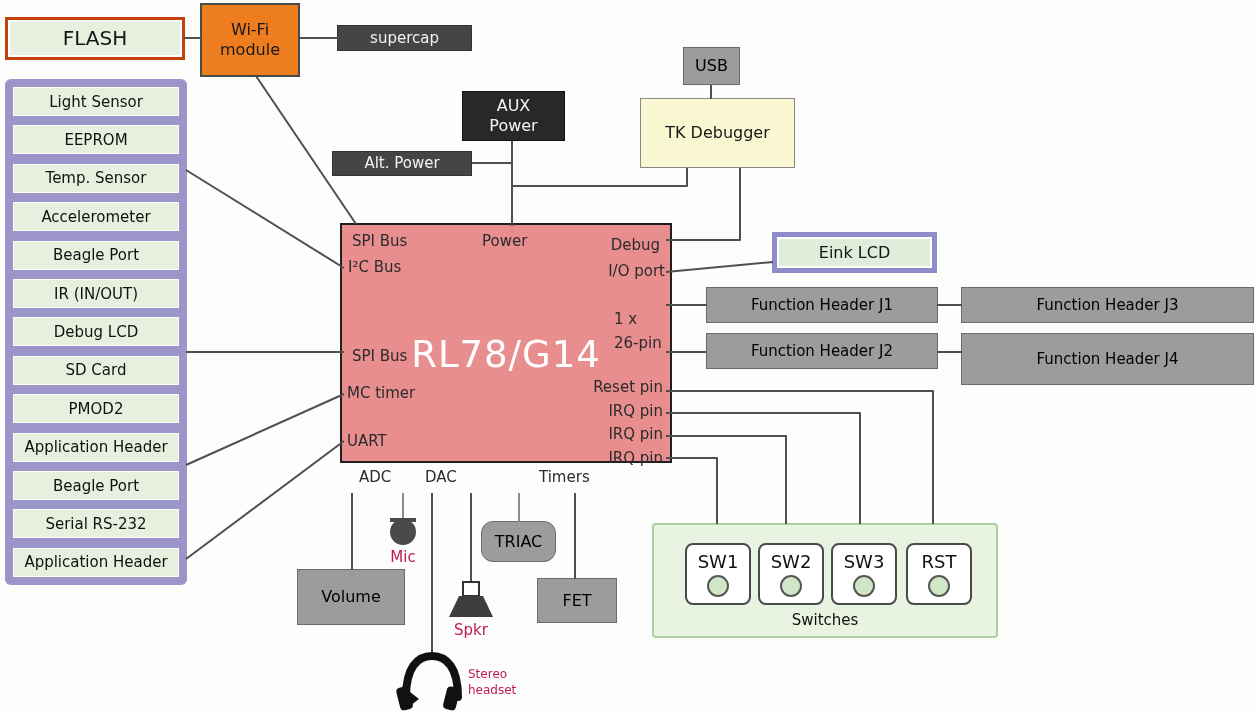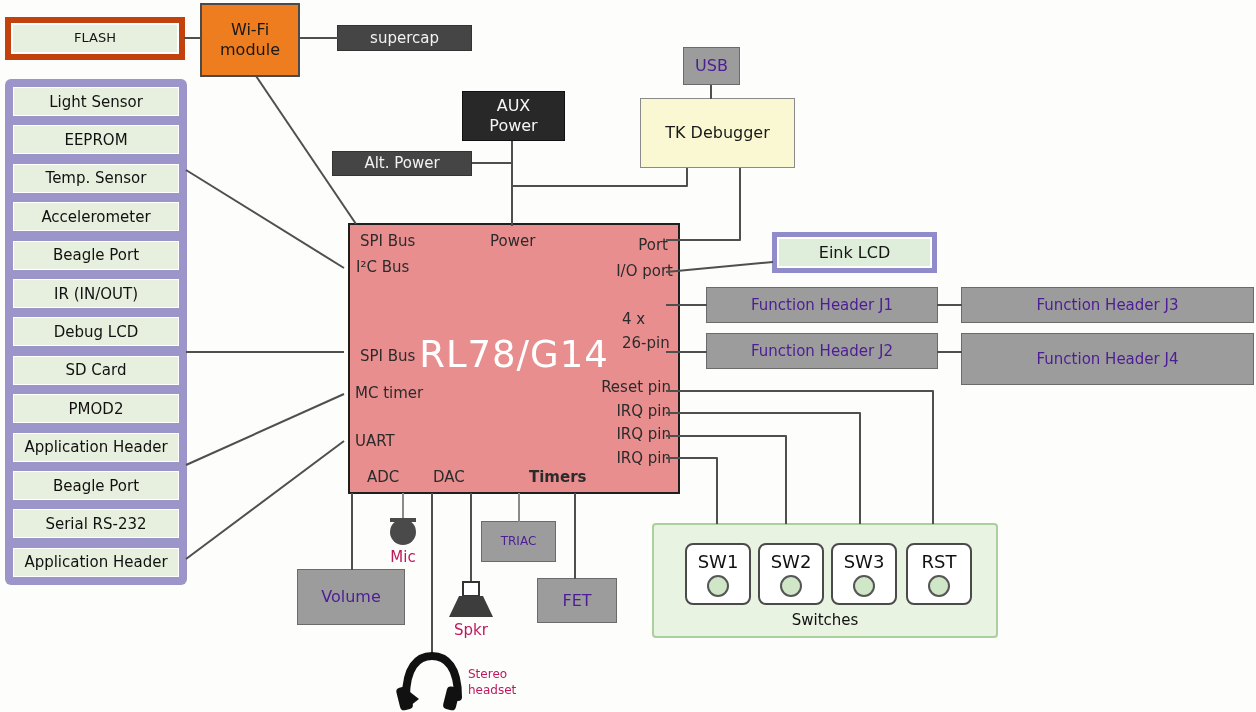--- a/index.html
+++ b/index.html
@@ -9,53 +9,53 @@
     font-family:"DejaVu Sans","Liberation Sans",sans-serif;
     color:#1a1a1a;
   }
   .box {
     position:absolute; box-sizing:border-box;
     display:flex; align-items:center; justify-content:center;
     text-align:center; font-size:15px; line-height:1.25;
   }
   .framed {
     background:#e7f0de;
-    border:6px solid #c2410c;
+    border:3px solid #c2410c;
     box-shadow: inset 0 0 0 2px #ffffff;
-    color:#151515; font-size:13px;
+    color:#151515; font-size:20px;
   }
   .framed-thin {
     background:#dfeeda;
     border:5px solid #8f8cc9;
     box-shadow: inset 0 0 0 2px #ffffff;
     color:#151515; font-size:16px;
   }
-  .gray  { background:#9c9c9c; border:1px solid #6b6b6b; color:#4c1d95; }
+  .gray  { background:#9c9c9c; border:1px solid #6b6b6b; color:#000000; }
   .dark  { background:#454545; border:1px solid #333333; color:#f2f2f2; }
   .black { background:#282828; border:1px solid #111111; color:#f5f5f5; font-size:16px; }
   .orange{ background:#ee7d20; border:2px solid #4a4a4a; color:#181818; font-size:16px; }
   .yellow{ background:#faf8d2; border:1px solid #8a8a8a; color:#181818; font-size:16px; }
 
   .plist {
     position:absolute; box-sizing:border-box;
     left:5px; top:79px; width:182px; height:506px;
     background:#9b95c9; padding:8px;
     display:flex; flex-direction:column; justify-content:space-between;border-radius:6px;
   }
   .prow {
     height:29px; background:#e7f0de;
     box-shadow: inset 0 0 0 1px #ffffff;
     display:flex; align-items:center; justify-content:center;
     font-size:15px; color:#111111;
   }
 
   .chip {
     position:absolute; box-sizing:border-box;
-    left:340px; top:223px; width:332px; height:271px;
-    background:#e98e8e; border:2px solid #1f1f1f;margin-left:8px;
+    left:340px; top:223px; width:332px; height:240px;
+    background:#e98e8e; border:2px solid #1f1f1f;
   }
   .pin { position:absolute; font-size:15px; color:#2b2b2b; white-space:nowrap; }
   .chip-name {
     position:absolute; left:0; width:100%; top:108px;
     text-align:center; font-size:37px; color:#ffffff; letter-spacing:1px;
   }
 
   .swpanel {
     position:absolute; box-sizing:border-box;
     left:652px; top:523px; width:346px; height:115px;
@@ -107,45 +107,45 @@
   <div class="box dark" style="left:337px; top:25px; width:135px; height:26px;">supercap</div>
   <div class="box black" style="left:462px; top:91px; width:103px; height:50px; padding:0 30px;">AUX Power</div>
   <div class="box dark" style="left:332px; top:151px; width:140px; height:25px;">Alt. Power</div>
   <div class="box gray" style="left:683px; top:47px; width:57px; height:38px; font-size:16px;">USB</div>
   <div class="box yellow" style="left:640px; top:98px; width:155px; height:70px;">TK Debugger</div>
 
   <div class="chip">
     <span class="pin" style="left:10px; top:7px;">SPI Bus</span>
     <span class="pin" style="left:6px;  top:33px;">I²C Bus</span>
     <span class="pin" style="left:140px; top:7px;">Power</span>
-    <span class="pin" style="right:10px; top:11px;">Port</span>
+    <span class="pin" style="right:10px; top:11px;">Debug</span>
     <span class="pin" style="right:5px;  top:37px;">I/O port</span>
-    <span class="pin" style="left:272px; top:85px;">4 x</span>
+    <span class="pin" style="left:272px; top:85px;">1 x</span>
     <span class="pin" style="left:272px; top:109px;">26-pin</span>
     <span class="pin" style="left:10px; top:122px;">SPI Bus</span>
     <span class="pin" style="left:5px;  top:159px;">MC timer</span>
     <span class="pin" style="left:5px;  top:207px;">UART</span>
     <span class="pin" style="right:7px; top:153px;">Reset pin</span>
     <span class="pin" style="right:7px; top:177px;">IRQ pin</span>
     <span class="pin" style="right:7px; top:200px;">IRQ pin</span>
     <span class="pin" style="right:7px; top:224px;">IRQ pin</span>
     <span class="pin" style="left:17px; top:243px;">ADC</span>
     <span class="pin" style="left:83px; top:243px;">DAC</span>
-    <span class="pin" style="left:179px; top:243px;font-weight:bold;">Timers</span>
+    <span class="pin" style="left:197px; top:243px;">Timers</span>
     <div class="chip-name">RL78/G14</div>
   </div>
 
   <div class="box framed-thin" style="left:772px; top:232px; width:165px; height:41px;">Eink LCD</div>
   <div class="box gray" style="left:706px; top:287px; width:232px; height:36px;">Function Header J1</div>
   <div class="box gray" style="left:706px; top:333px; width:232px; height:36px;">Function Header J2</div>
   <div class="box gray" style="left:961px; top:287px; width:293px; height:36px;">Function Header J3</div>
   <div class="box gray" style="left:961px; top:333px; width:293px; height:52px;">Function Header J4</div>
 
   <div class="box gray" style="left:297px; top:569px; width:108px; height:56px; font-size:16px;">Volume</div>
-  <div class="box gray" style="left:481px; top:521px; width:75px; height:41px; font-size:12px;">TRIAC</div>
+  <div class="box gray" style="left:481px; top:521px; width:75px; height:41px; font-size:16px;border-radius:12px;">TRIAC</div>
   <div class="box gray" style="left:537px; top:578px; width:80px; height:45px; font-size:16px;">FET</div>
 
   <div class="flabel" style="left:383px; top:548px; width:40px;">Mic</div>
   <div class="flabel" style="left:446px; top:621px; width:50px;">Spkr</div>
   <div class="flabel" style="left:468px; top:666px; width:80px; text-align:left; font-size:12px; line-height:1.35;">Stereo headset</div>
 
   <div class="swpanel">
     <div class="swbox" style="left:31px;">
       <span>SW1</span>
       <span class="swcircle"></span>

